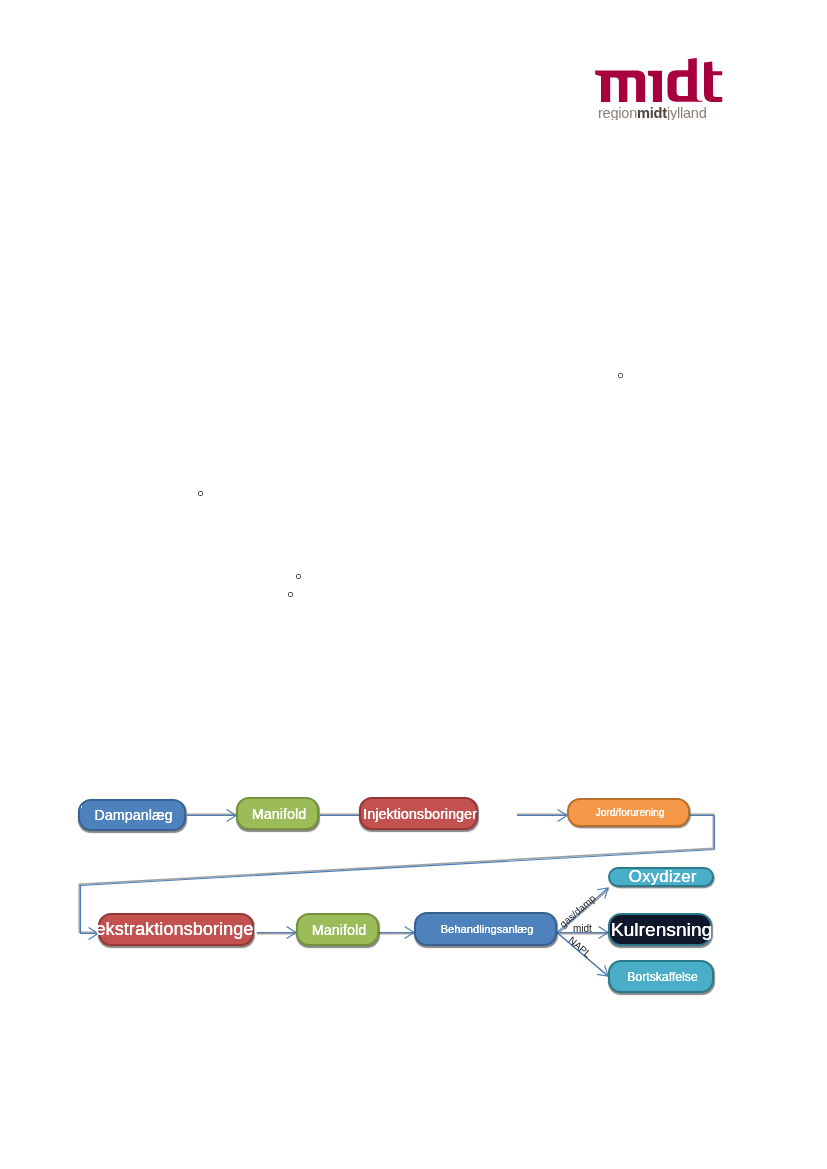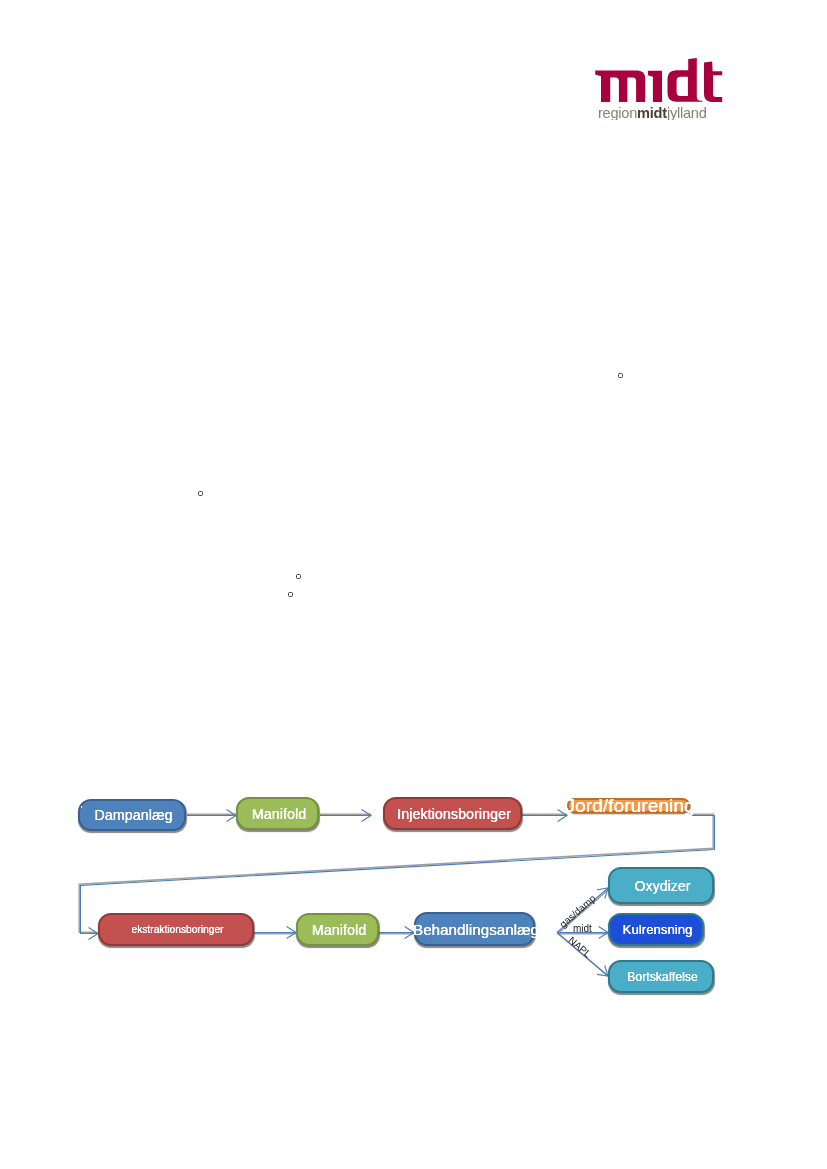--- a/index.html
+++ b/index.html
@@ -133,39 +133,39 @@
         <path d="M 557 901.5 L 608 945" marker-end="url(#ah)"></path>
       </g>
   </svg>
   <div id="nodes">
       <div class="node" style="left: 78px; top: 768px; width: 108px; height: 32px; background: rgb(78, 130, 189); border-color: rgb(56, 97, 146); font-size: 14.2px;">
         <span>Dampanlæg</span>
       </div>
       <div class="node" style="left: 236px; top: 766px; width: 83px; height: 33px; background: rgb(155, 188, 89); border-color: rgb(118, 146, 60); font-size: 14.2px;">
         <span>Manifold</span>
       </div>
-      <div class="node" style="left: 383px; top: 766px; width: 139px; height: 33px; background: rgb(194, 81, 80); border-color: rgb(149, 55, 53); font-size: 14.2px;">
+      <div class="node" style="left: 359px; top: 766px; width: 119px; height: 33px; background: rgb(194, 81, 80); border-color: rgb(149, 55, 53); font-size: 14.2px;">
         <span>Injektionsboringer</span>
       </div>
-      <div class="node" style="left: 567px; top: 767px; width: 123px; height: 15px; background: rgb(245, 152, 72); border-color: rgb(184, 112, 43); font-size: 19px;">
+      <div class="node" style="left: 567px; top: 767px; width: 123px; height: 29px; background: rgb(245, 152, 72); border-color: rgb(184, 112, 43); font-size: 10px;">
         <span>Jord/forurening</span>
       </div>
-      <div class="node" style="left: 98px; top: 882px; width: 156px; height: 33px; background: rgb(194, 81, 80); border-color: rgb(149, 55, 53); font-size: 10px;">
+      <div class="node" style="left: 98px; top: 882px; width: 156px; height: 33px; background: rgb(194, 81, 80); border-color: rgb(149, 55, 53); font-size: 18px;">
         <span>ekstraktionsboringer</span>
       </div>
       <div class="node" style="left: 296px; top: 882px; width: 83px; height: 33px; background: rgb(155, 188, 89); border-color: rgb(118, 146, 60); font-size: 14.2px;">
         <span>Manifold</span>
       </div>
-      <div class="node" style="left: 414px; top: 881px; width: 121px; height: 34px; background: rgb(78, 130, 189); border-color: rgb(56, 97, 146); font-size: 15px;">
+      <div class="node" style="left: 414px; top: 881px; width: 143px; height: 34px; background: rgb(78, 130, 189); border-color: rgb(56, 97, 146); font-size: 11px;">
         <span>Behandlingsanlæg</span>
       </div>
-      <div class="node" style="left: 608px; top: 836px; width: 106px; height: 37px; background: rgb(74, 174, 200); border-color: rgb(44, 122, 140); font-size: 14px;">
+      <div class="node" style="left: 608px; top: 836px; width: 106px; height: 20px; background: rgb(74, 174, 200); border-color: rgb(44, 122, 140); font-size: 17px;">
         <span>Oxydizer</span>
       </div>
-      <div class="node" style="left: 608px; top: 882px; width: 96px; height: 33px; background: #1d4ed8; border-color: rgb(44, 122, 140); font-size: 13px;">
+      <div class="node" style="left: 608px; top: 882px; width: 104px; height: 33px; background: #0f172a; border-color: rgb(44, 122, 140); font-size: 19px;">
         <span>Kulrensning</span>
       </div>
       <div class="node" style="left: 608px; top: 929px; width: 106px; height: 33px; background: rgb(74, 174, 200); border-color: rgb(44, 122, 140); font-size: 12px;">
         <span>Bortskaffelse</span>
       </div>
     </div>
   <div id="edge-labels">
       <div class="edge-label" style="left: 563.6px; top: 890.4px; transform: rotate(-41deg);">gas/damp</div>
       <div class="edge-label" style="left: 573px; top: 893.8px; transform: rotate(0deg);">midt</div>
       <div class="edge-label" style="left: 567px; top: 903.3px; transform: rotate(40.5deg);">NAPL</div>

